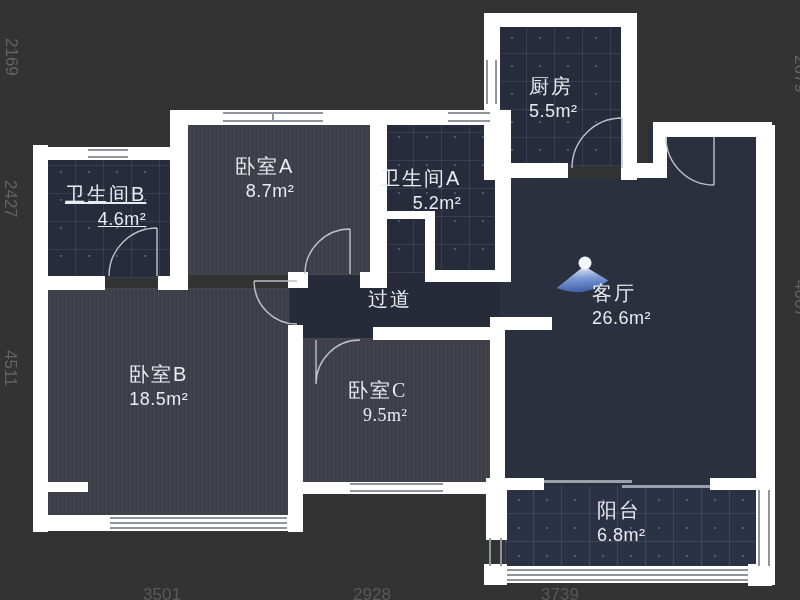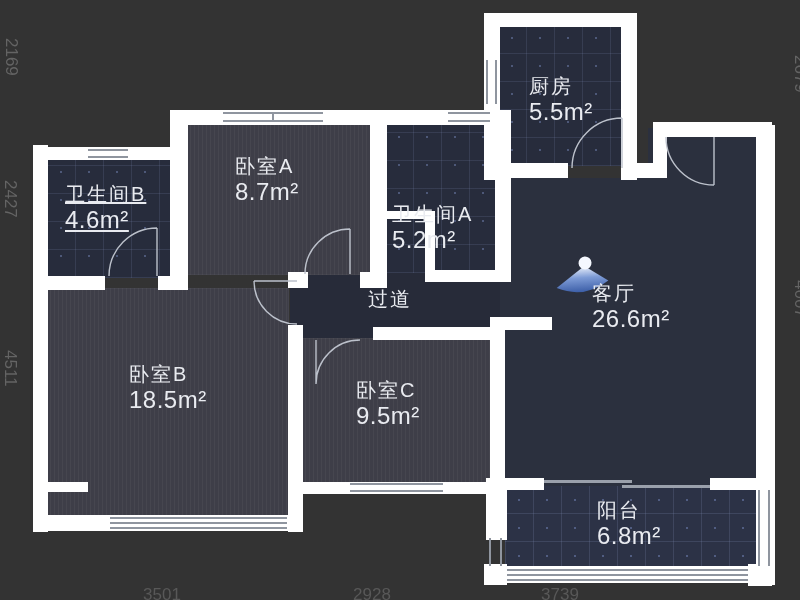--- a/index.html
+++ b/index.html
@@ -29,21 +29,21 @@
   .win-h{border-top:2px solid #8f959f;border-bottom:2px solid #8f959f;box-sizing:border-box;}
   .win-h3{background:
       linear-gradient(#8f959f,#8f959f) 0 0/100% 2px no-repeat,
       linear-gradient(#8f959f,#8f959f) 0 50%/100% 2px no-repeat,
       linear-gradient(#8f959f,#8f959f) 0 100%/100% 2px no-repeat;}
   .win-v{border-left:2px solid #8f959f;border-right:2px solid #8f959f;box-sizing:border-box;}
   .slide{background:#9aa0ab;}
   
   .rlabel{color:#e9ebf0;white-space:nowrap;}
   .rl-name{font-size:20px;line-height:21px;letter-spacing:2px;}
-  .rl-area{font-size:24px;line-height:25px;margin-top:2px;letter-spacing:0.5px;}
+  .rl-area{font-size:18px;line-height:25px;margin-top:2px;letter-spacing:0.5px;text-align:right;}
   
   .dim{color:#646464;font-size:17px;white-space:nowrap;}
   .dim-v{writing-mode:vertical-rl;}
   .dim-b{color:#585858;width:80px;text-align:center;}
   svg{display:block;}
   #door-layer{pointer-events:none;}
 </style>
 </head>
 <body>
 
@@ -138,36 +138,36 @@
   <div class="rl-area">5.5m²</div>
 </div>
 <div class="abs rlabel" style="left:65px;top:184px;text-decoration:underline;">
   <div class="rl-name">卫生间B</div>
   <div class="rl-area">4.6m²</div>
 </div>
 <div class="abs rlabel" style="left:227px;top:156px;margin-left:8px;">
   <div class="rl-name">卧室A</div>
   <div class="rl-area">8.7m²</div>
 </div>
-<div class="abs rlabel" style="left:392px;top:168px;margin-top:36px;">
+<div class="abs rlabel" style="left:380px;top:168px;">
   <div class="rl-name">卫生间A</div>
   <div class="rl-area">5.2m²</div>
 </div>
 <div class="abs rlabel" style="left:592px;top:283px;">
   <div class="rl-name">客厅</div>
   <div class="rl-area">26.6m²</div>
 </div>
 <div class="abs rlabel" style="left:368px;top:289px;">
   <div class="rl-name">过道</div>
 </div>
 <div class="abs rlabel" style="left:129px;top:364px;">
   <div class="rl-name">卧室B</div>
   <div class="rl-area">18.5m²</div>
 </div>
-<div class="abs rlabel" style="left:356px;top:380px;">
+<div class="abs rlabel" style="left:348px;top:380px;font-family:Liberation Serif, serif;">
   <div class="rl-name">卧室C</div>
   <div class="rl-area">9.5m²</div>
 </div>
 <div class="abs rlabel" style="left:597px;top:500px;">
   <div class="rl-name">阳台</div>
   <div class="rl-area">6.8m²</div>
 </div>
 
 <div class="abs dim dim-v" style="left:1px;top:38px;">2169</div>
 <div class="abs dim dim-v" style="left:0px;top:180px;">2427</div>

